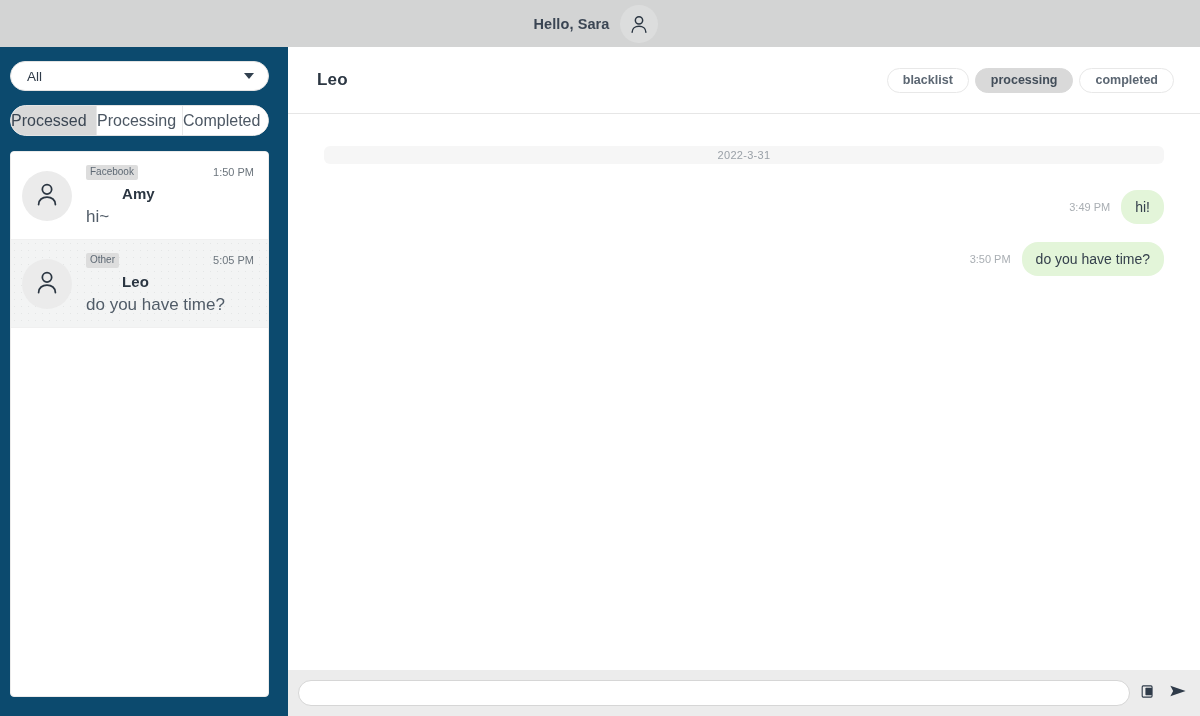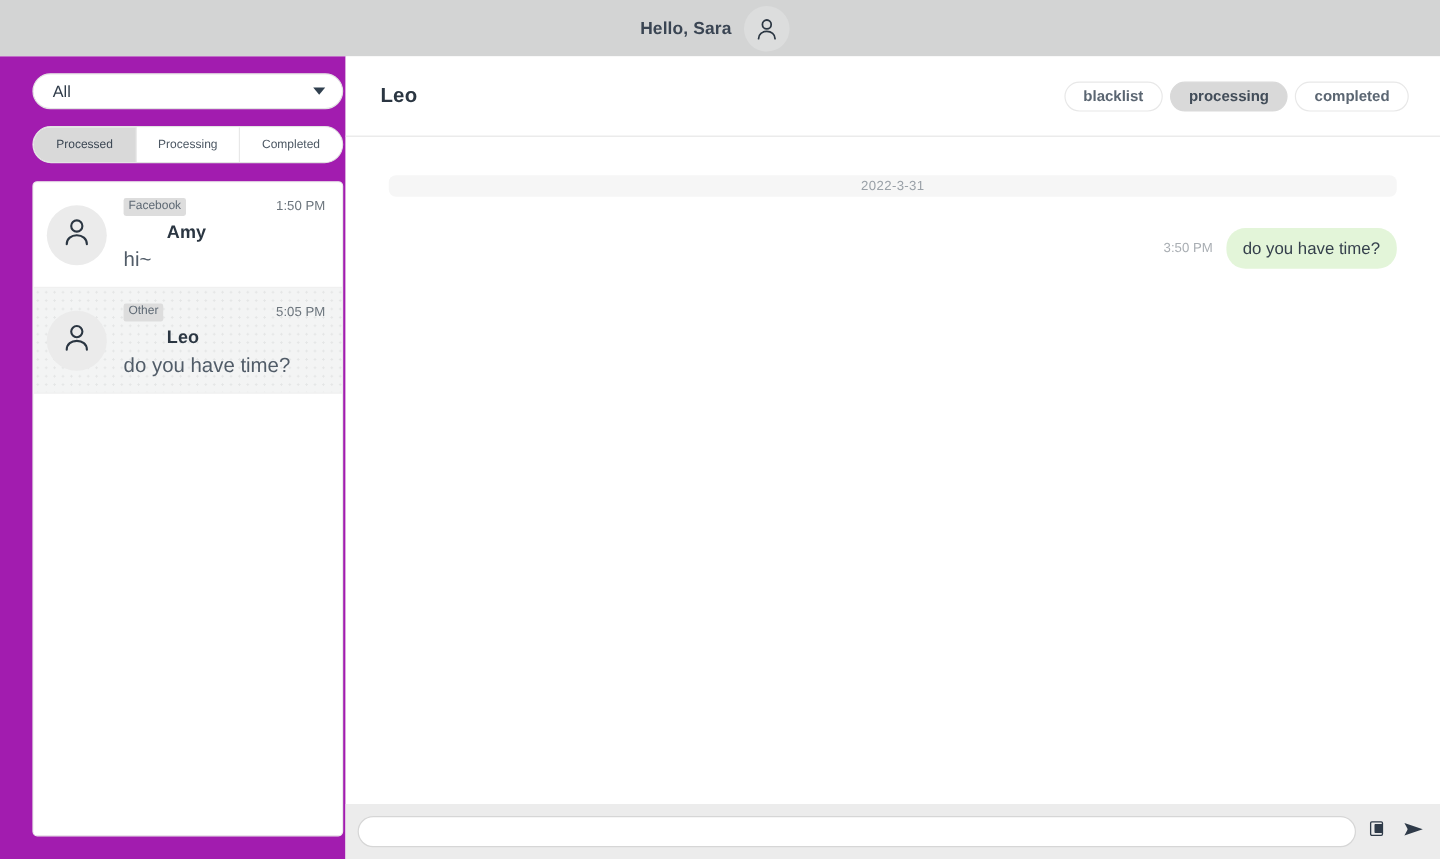--- a/index.html
+++ b/index.html
@@ -39,23 +39,23 @@
   }
   .vdivider {
     position: absolute; top: 47px; left: 288px;
     width: 1px; height: 669px;
     background: #e6e6e6;
   }
 
   
   .sidebar {
     width: 288px; height: 669px;
-    padding: 14px 15px 0 27px;
+    padding: 14px 15px 0 10px;
     position: relative;
-    background: #a21caf;
+    background: #0c4a6e;
   }
 
   .filter-select {
     width: 259px; height: 30px;
     border: 1px solid #e3e3e3;
     border-radius: 16px;
     background: #fff;
     display: flex; align-items: center;
     padding: 0 14px 0 16px;
     font-size: 13.5px; color: #2f3b49;
@@ -72,22 +72,22 @@
   .seg {
     margin-top: 14px;
     width: 259px; height: 31px;
     border: 1px solid #e3e3e3;
     border-radius: 16px;
     display: flex; overflow: hidden;
     background: #fff;
   }
   .seg-item {
     flex: 1 1 0;
-    display: flex; align-items: center; justify-content: center;
-    font-size: 10px; color: #4c5763;
+    display: flex; align-items: center; justify-content: flex-start;
+    font-size: 16px; color: #4c5763;
     border-right: 1px solid #e8e8e8;
     cursor: pointer;
     background: #fff;
   }
   .seg-item:last-child { border-right: none; }
   .seg-item.active {
     background: #d9d9d9;
     color: #3b4653;
   }
 
@@ -345,20 +345,24 @@
         </div>
       </div>
     </div>
 
     <div class="messages">
 
       <div class="date-divider">
         <span class="date-pill">2022-3-31</span>
       </div>
 
+      <div class="msg">
+        <span class="msg-time">3:49 PM</span>
+        <div class="bubble">hi!</div>
+      </div>
 
       <div class="msg">
         <span class="msg-time">3:50 PM</span>
         <div class="bubble">do you have time?</div>
       </div>
 
     </div>
 
     <div class="composer">
       <input class="composer-input" type="text" value="" placeholder="" style="">

